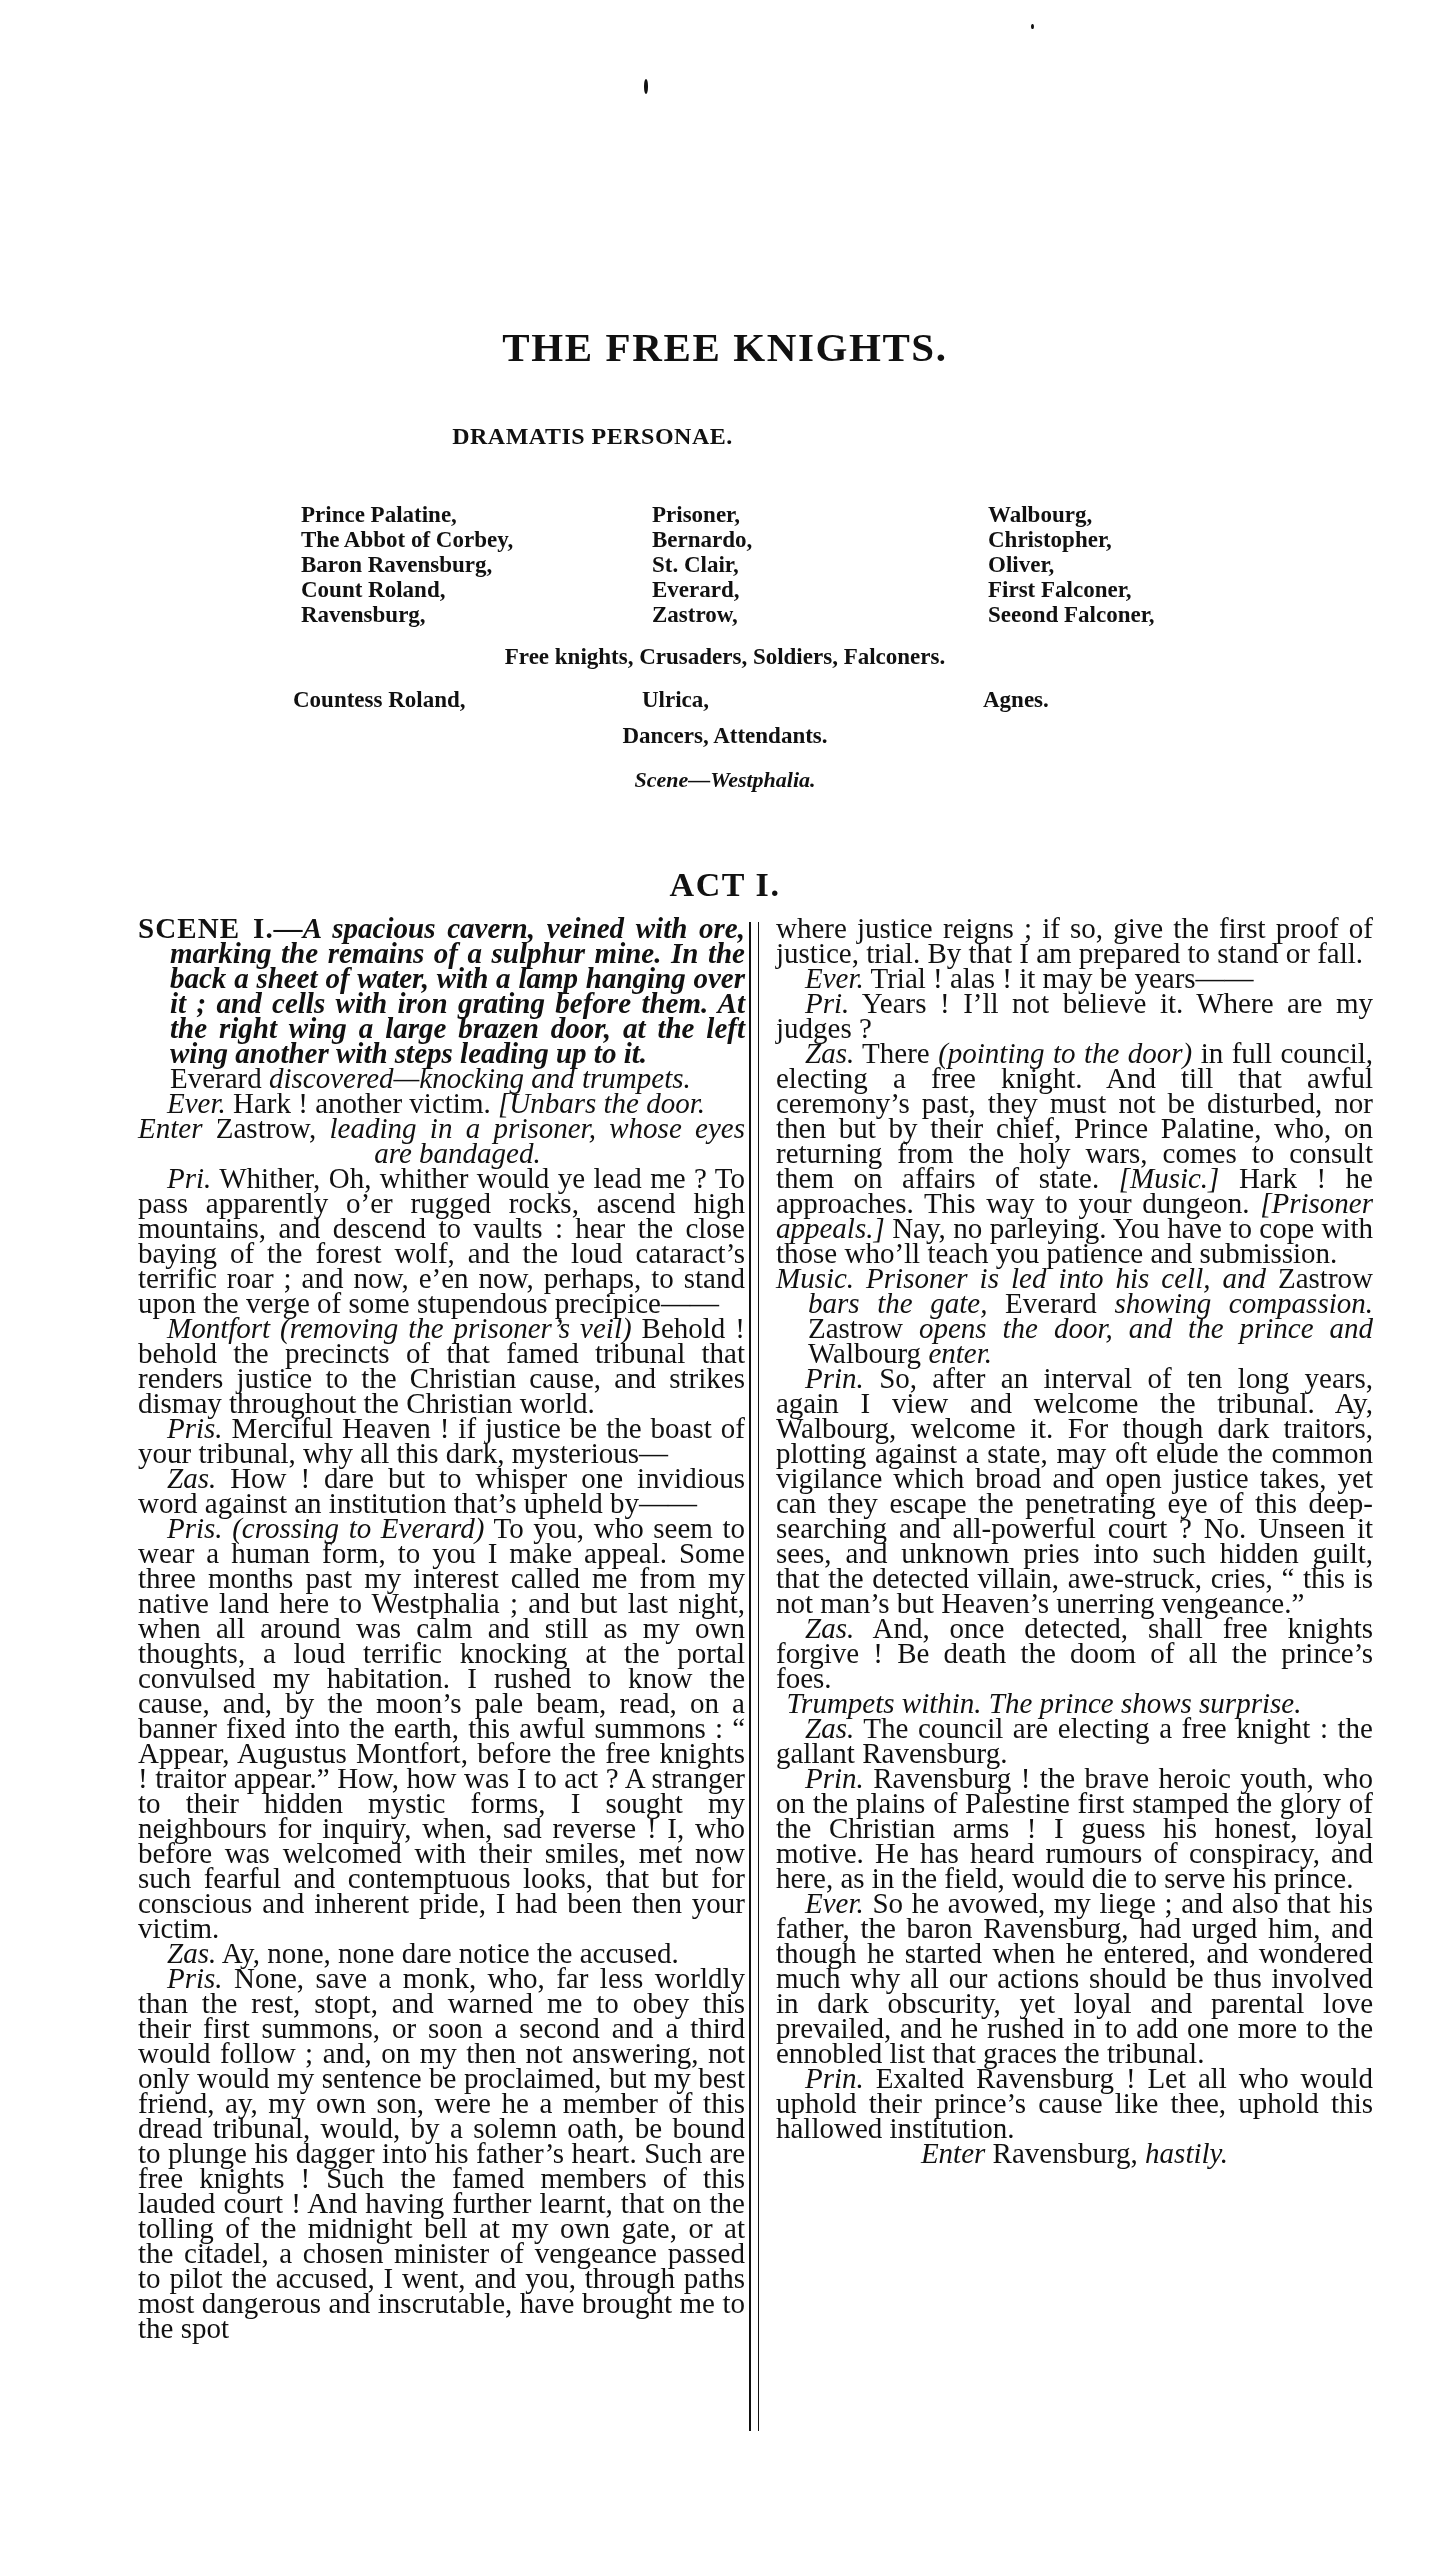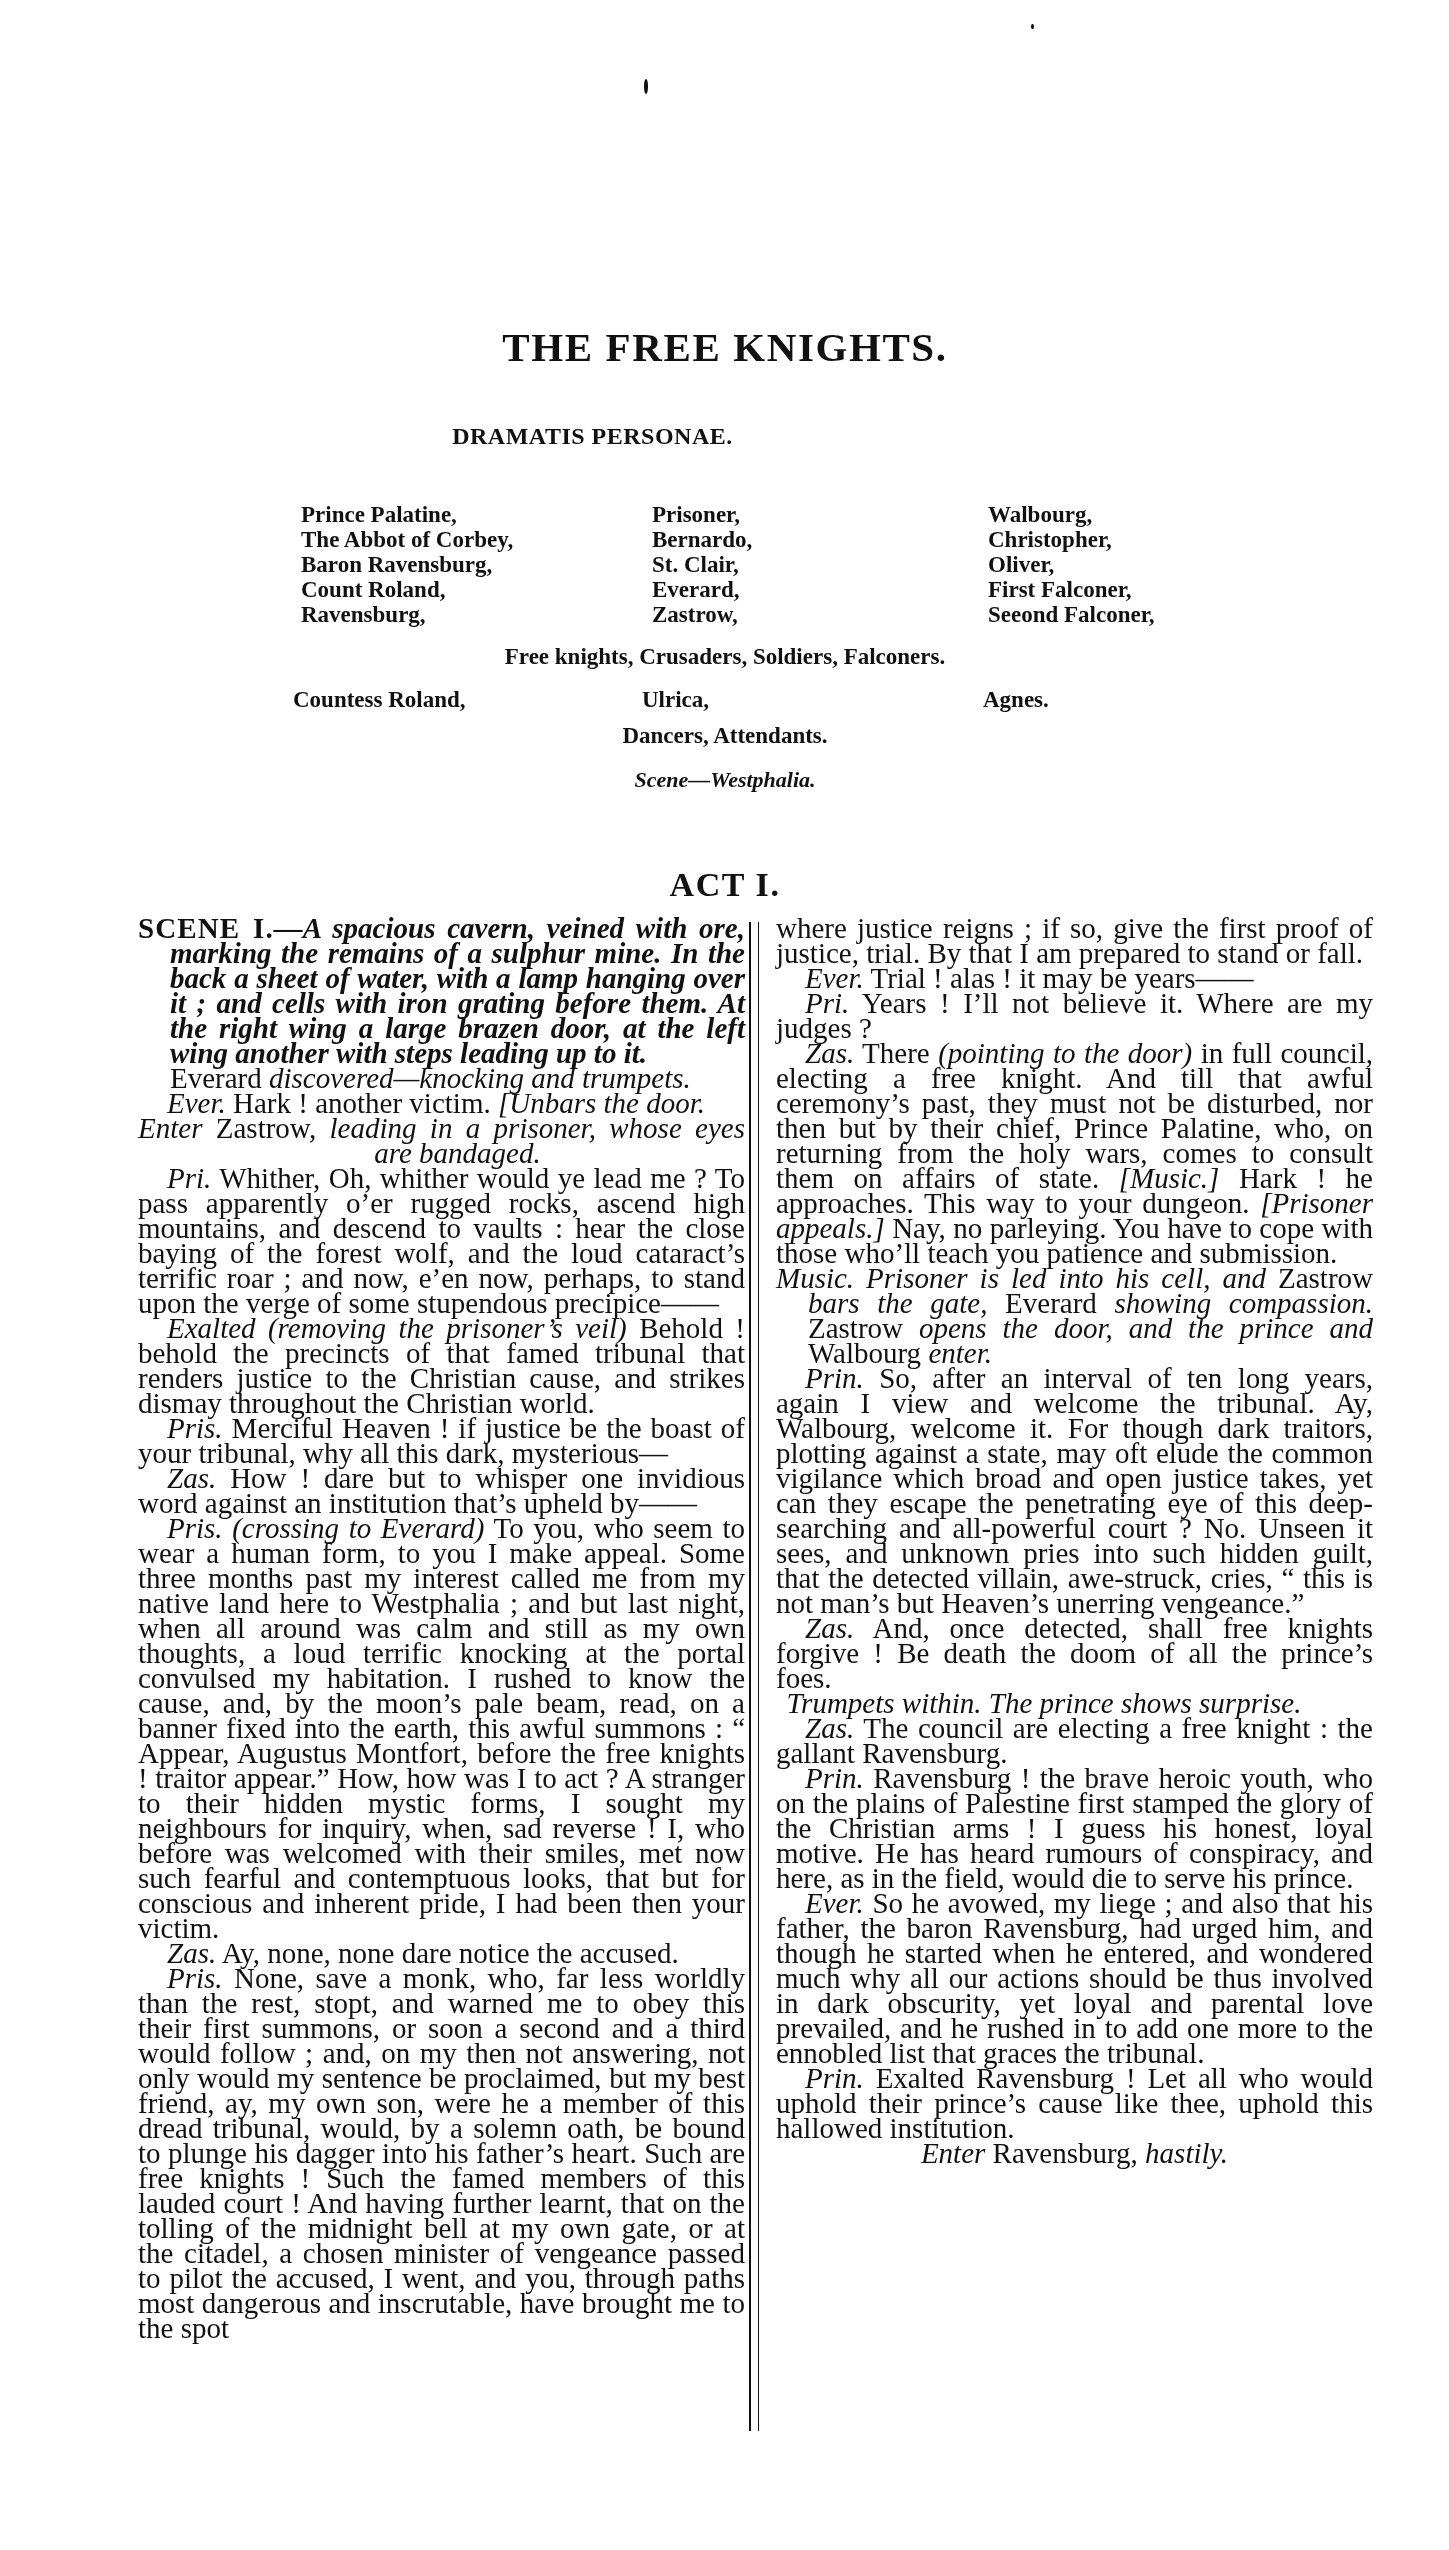--- a/index.html
+++ b/index.html
@@ -126,21 +126,21 @@
   <p class="para">
     <span class="spk">Ever.</span><span> Hark ! another victim. </span><span class="it">[Unbars the door.</span>
   </p>
   <p class="para hang" style="text-align:justify;text-align-last:center;">
     <span class="it">Enter</span><span> Zastrow,</span><span class="it"> leading in a prisoner, whose eyes are bandaged.</span>
   </p>
   <p class="para">
     <span class="spk">Pri.</span><span> Whither, Oh, whither would ye lead me ? To pass apparently o’er rugged rocks, ascend high mountains, and descend to vaults : hear the close baying of the forest wolf, and the loud cataract’s terrific roar ; and now, e’en now, perhaps, to stand upon the verge of some stupendous precipice——</span>
   </p>
   <p class="para">
-    <span class="spk">Exalted (removing the prisoner’s veil)</span><span> Behold ! behold the precincts of that famed tribunal that renders justice to the Christian cause, and strikes dismay throughout the Christian world.</span>
+    <span class="spk">Montfort (removing the prisoner’s veil)</span><span> Behold ! behold the precincts of that famed tribunal that renders justice to the Christian cause, and strikes dismay throughout the Christian world.</span>
   </p>
   <p class="para">
     <span class="spk">Pris.</span><span> Merciful Heaven ! if justice be the boast of your tribunal, why all this dark, mysterious—</span>
   </p>
   <p class="para">
     <span class="spk">Zas.</span><span> How ! dare but to whisper one invidious word against an institution that’s upheld by——</span>
   </p>
   <p class="para">
     <span class="spk">Pris.</span><span class="it"> (crossing to Everard)</span><span> To you, who seem to wear a human form, to you I make appeal. Some three months past my interest called me from my native land here to Westphalia ; and but last night, when all around was calm and still as my own thoughts, a loud terrific knocking at the portal convulsed my habitation. I rushed to know the cause, and, by the moon’s pale beam, read, on a banner fixed into the earth, this awful summons : “ Appear, Augustus Montfort, before the free knights ! traitor appear.” How, how was I to act ? A stranger to their hidden mystic forms, I sought my neighbours for inquiry, when, sad reverse ! I, who before was welcomed with their smiles, met now such fearful and contemptuous looks, that but for conscious and inherent pride, I had been then your victim.</span>
   </p>

